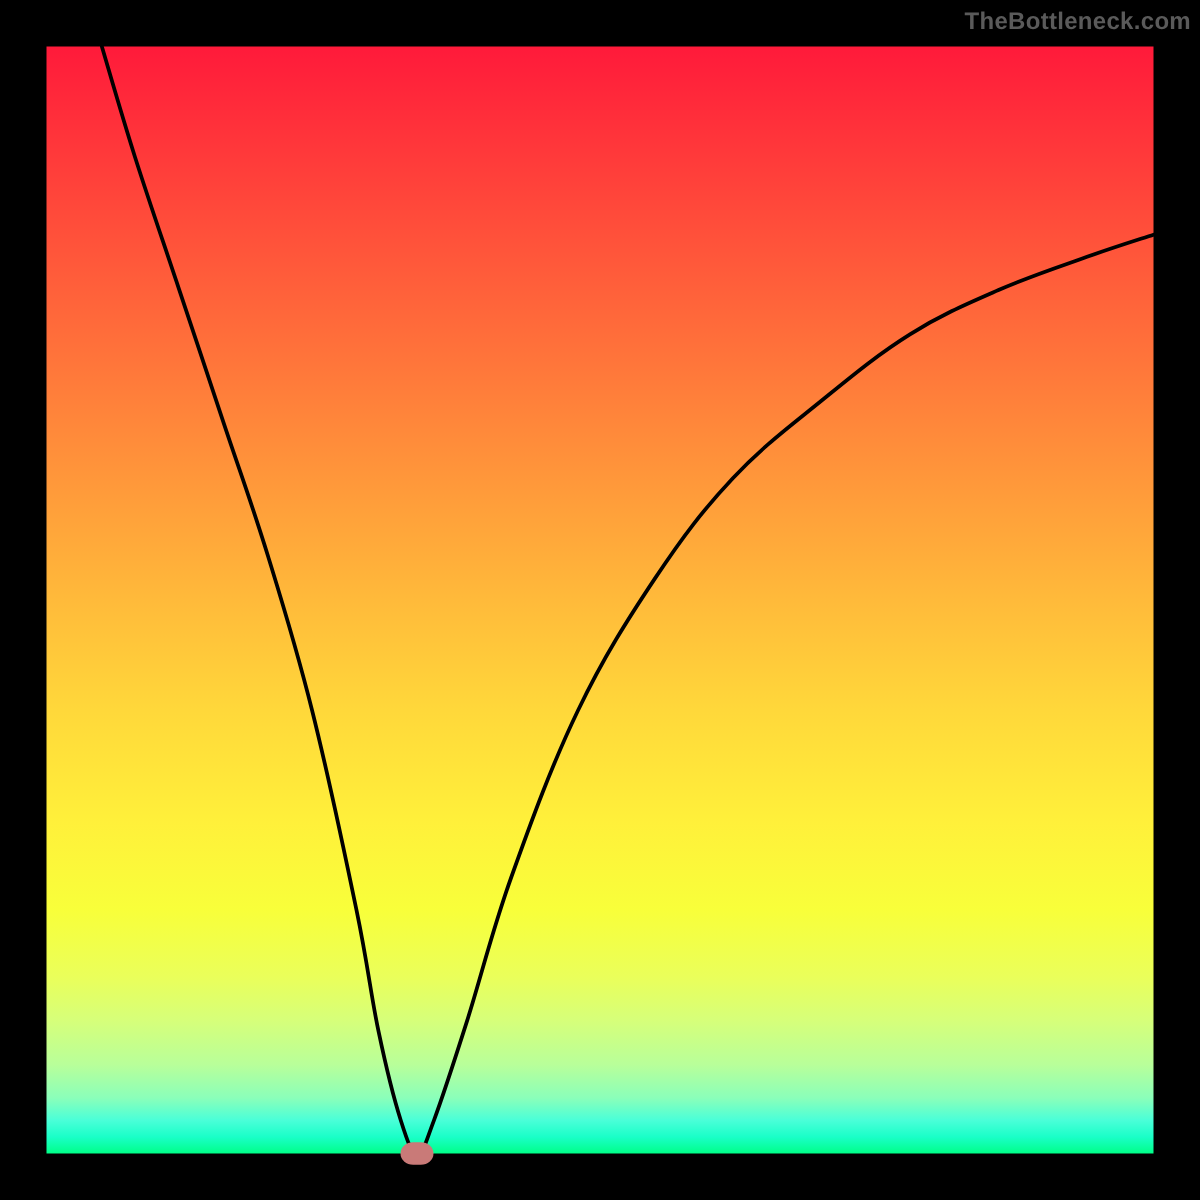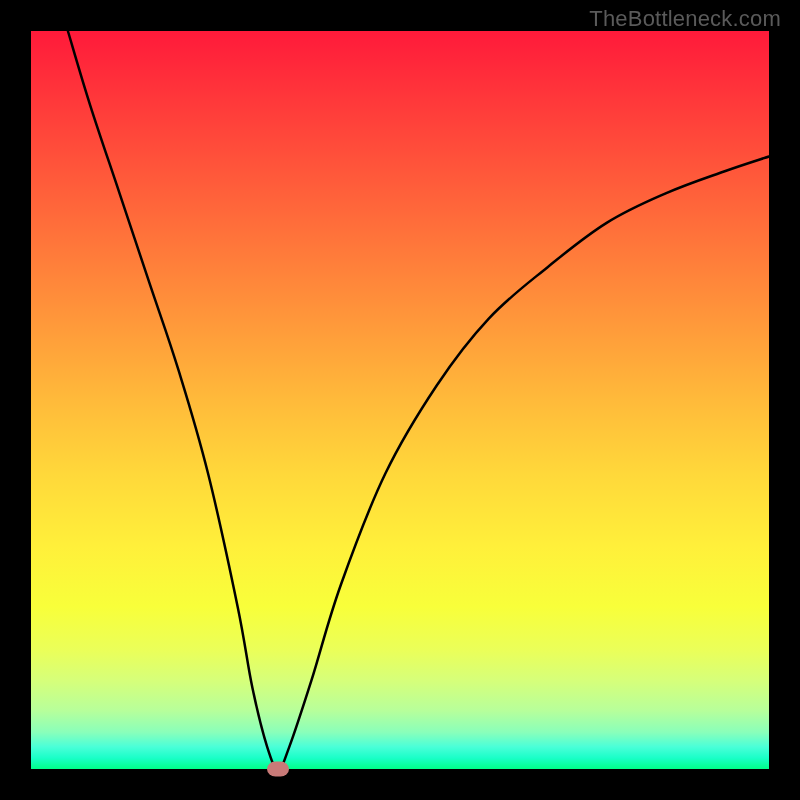--- a/index.html
+++ b/index.html
@@ -30,24 +30,24 @@
       #d6ff7a 88%,
       #b8ff9a 92%,
       #8affba 95%,
       #4affd8 97%,
       #1affc8 98.5%,
       #00ff88 100%);
   }
   .watermark {
     position: absolute;
     top: 6px;
-    right: 19px;
+    right: 6px;
     font-family: Arial, Helvetica, sans-serif;
-    font-size: 22px;
-    font-weight: normal;
+    font-size: 16px;
+    font-weight: bold;
     color: #5a5a5a;
     letter-spacing: 0.2px;
   }
   svg.curve {
     position: absolute;
     left: 0; top: 0;
     width: 100%; height: 100%;
     overflow: visible;
   }
   .marker {

